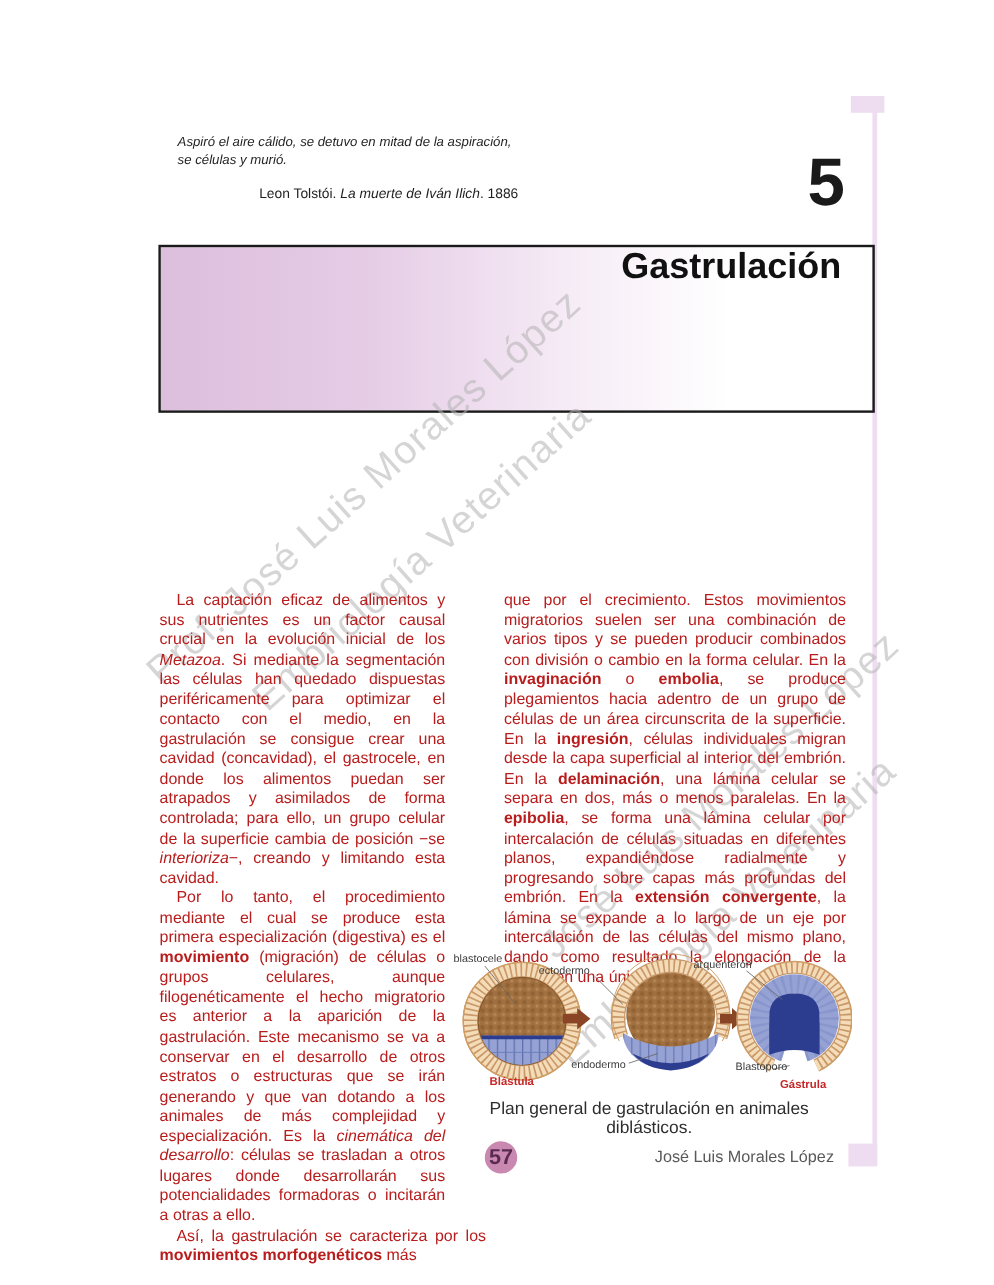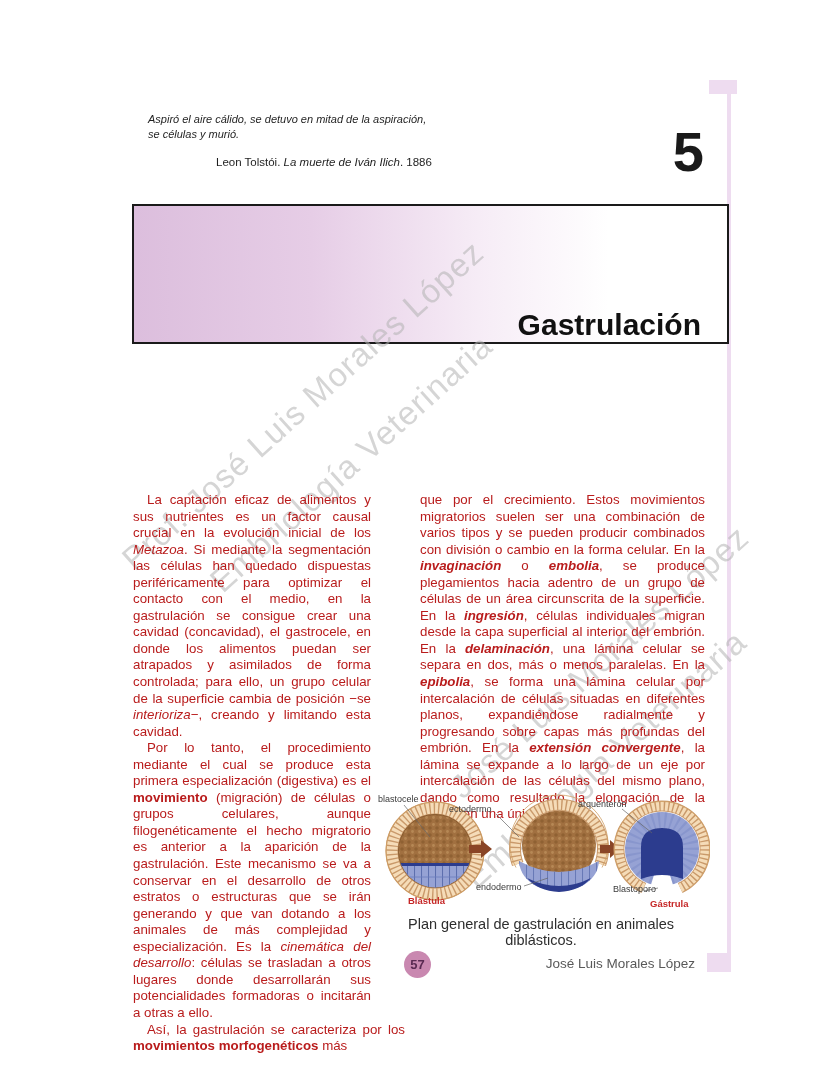--- a/index.html
+++ b/index.html
@@ -17,54 +17,54 @@
   .quote-attribution{margin-top:13px;padding-left:68px;font-size:11.5px;font-style:normal;}
   .quote-attribution .rt-i{font-style:italic;}
 
   
   .chapter-number{position:absolute;left:133px;top:124px;width:570px;text-align:right;
         font-size:56px;font-weight:800;line-height:1;color:#1a1a1a;letter-spacing:-1px;}
 
   
   .title-box{position:absolute;left:132px;top:204px;width:567px;height:136px;border:2px solid #1a1a1a;
         background:linear-gradient(90deg,#dcbedd 0%,#e6cde6 30%,#f6ecf6 58%,#ffffff 80%);
-        display:flex;align-items:flex-end;justify-content:flex-end;padding-right:26px;box-sizing:content-box;z-index:0;}
+        display:flex;align-items:flex-start;justify-content:flex-end;padding-right:26px;box-sizing:content-box;z-index:0;}
   .title-box .title{font-size:30px;font-weight:bold;color:#111;}
 
   
   .wm-line{position:absolute;white-space:nowrap;font-size:33px;color:#b3b3b3;opacity:.55;
         letter-spacing:1px;transform:rotate(-42deg);transform-origin:left bottom;z-index:1;}
   .wm-a1{left:140px;top:540px;}
   .wm-a2{left:228px;top:562px;}
   .wm-b1{left:405px;top:825px;}
   .wm-b2{left:482px;top:858px;}
 
   
   .body-cols{position:absolute;left:133px;top:492px;width:572px;display:flex;z-index:2;}
   .col{font-size:13.3px;line-height:16.55px;text-align:justify;color:#b91c1c;}
   .col-left{width:272px;margin-right:15px;}
   .col-right{width:285px;}
   .para{margin:0;text-indent:14px;}
   .para-noindent{margin:0;text-indent:0;}
   .rt-b{font-weight:bold;}
   .rt-i{font-style:italic;margin-top:24px;}
-  .rt-bi{font-weight:bold;font-style:italic;}
+  .rt-bi{font-weight:bold;}
   .fig-spacer{float:right;width:34px;height:215px;margin-top:292px;}
 
   
   .figure{position:absolute;left:372px;top:791px;width:338px;z-index:2;}
   .figure svg{display:block;}
   .fig-caption{margin-top:3px;text-align:center;font-size:14.5px;color:#2e2e2e;}
   .fig-label{font-size:9px;fill:#3a3a3a;}
   .fig-label-red{font-size:9.5px;font-weight:bold;fill:#c62828;}
 
   
   .page-circle{position:absolute;left:404px;top:951px;width:27px;height:27px;border-radius:50%;
         background:#c988b0;display:flex;align-items:center;justify-content:center;
-        font-size:13px;font-weight:bold;color:#5a2a52;z-index:2;}
+        font-size:18px;font-weight:bold;color:#5a2a52;z-index:2;}
   .footer-author{position:absolute;left:123px;top:956px;width:572px;text-align:right;
         font-size:13.5px;color:#595959;z-index:2;}
 </style>
 </head>
 <body>
 
 <div class="page">
 
   <div class="deco-top"></div>
   <div class="deco-line"></div>

